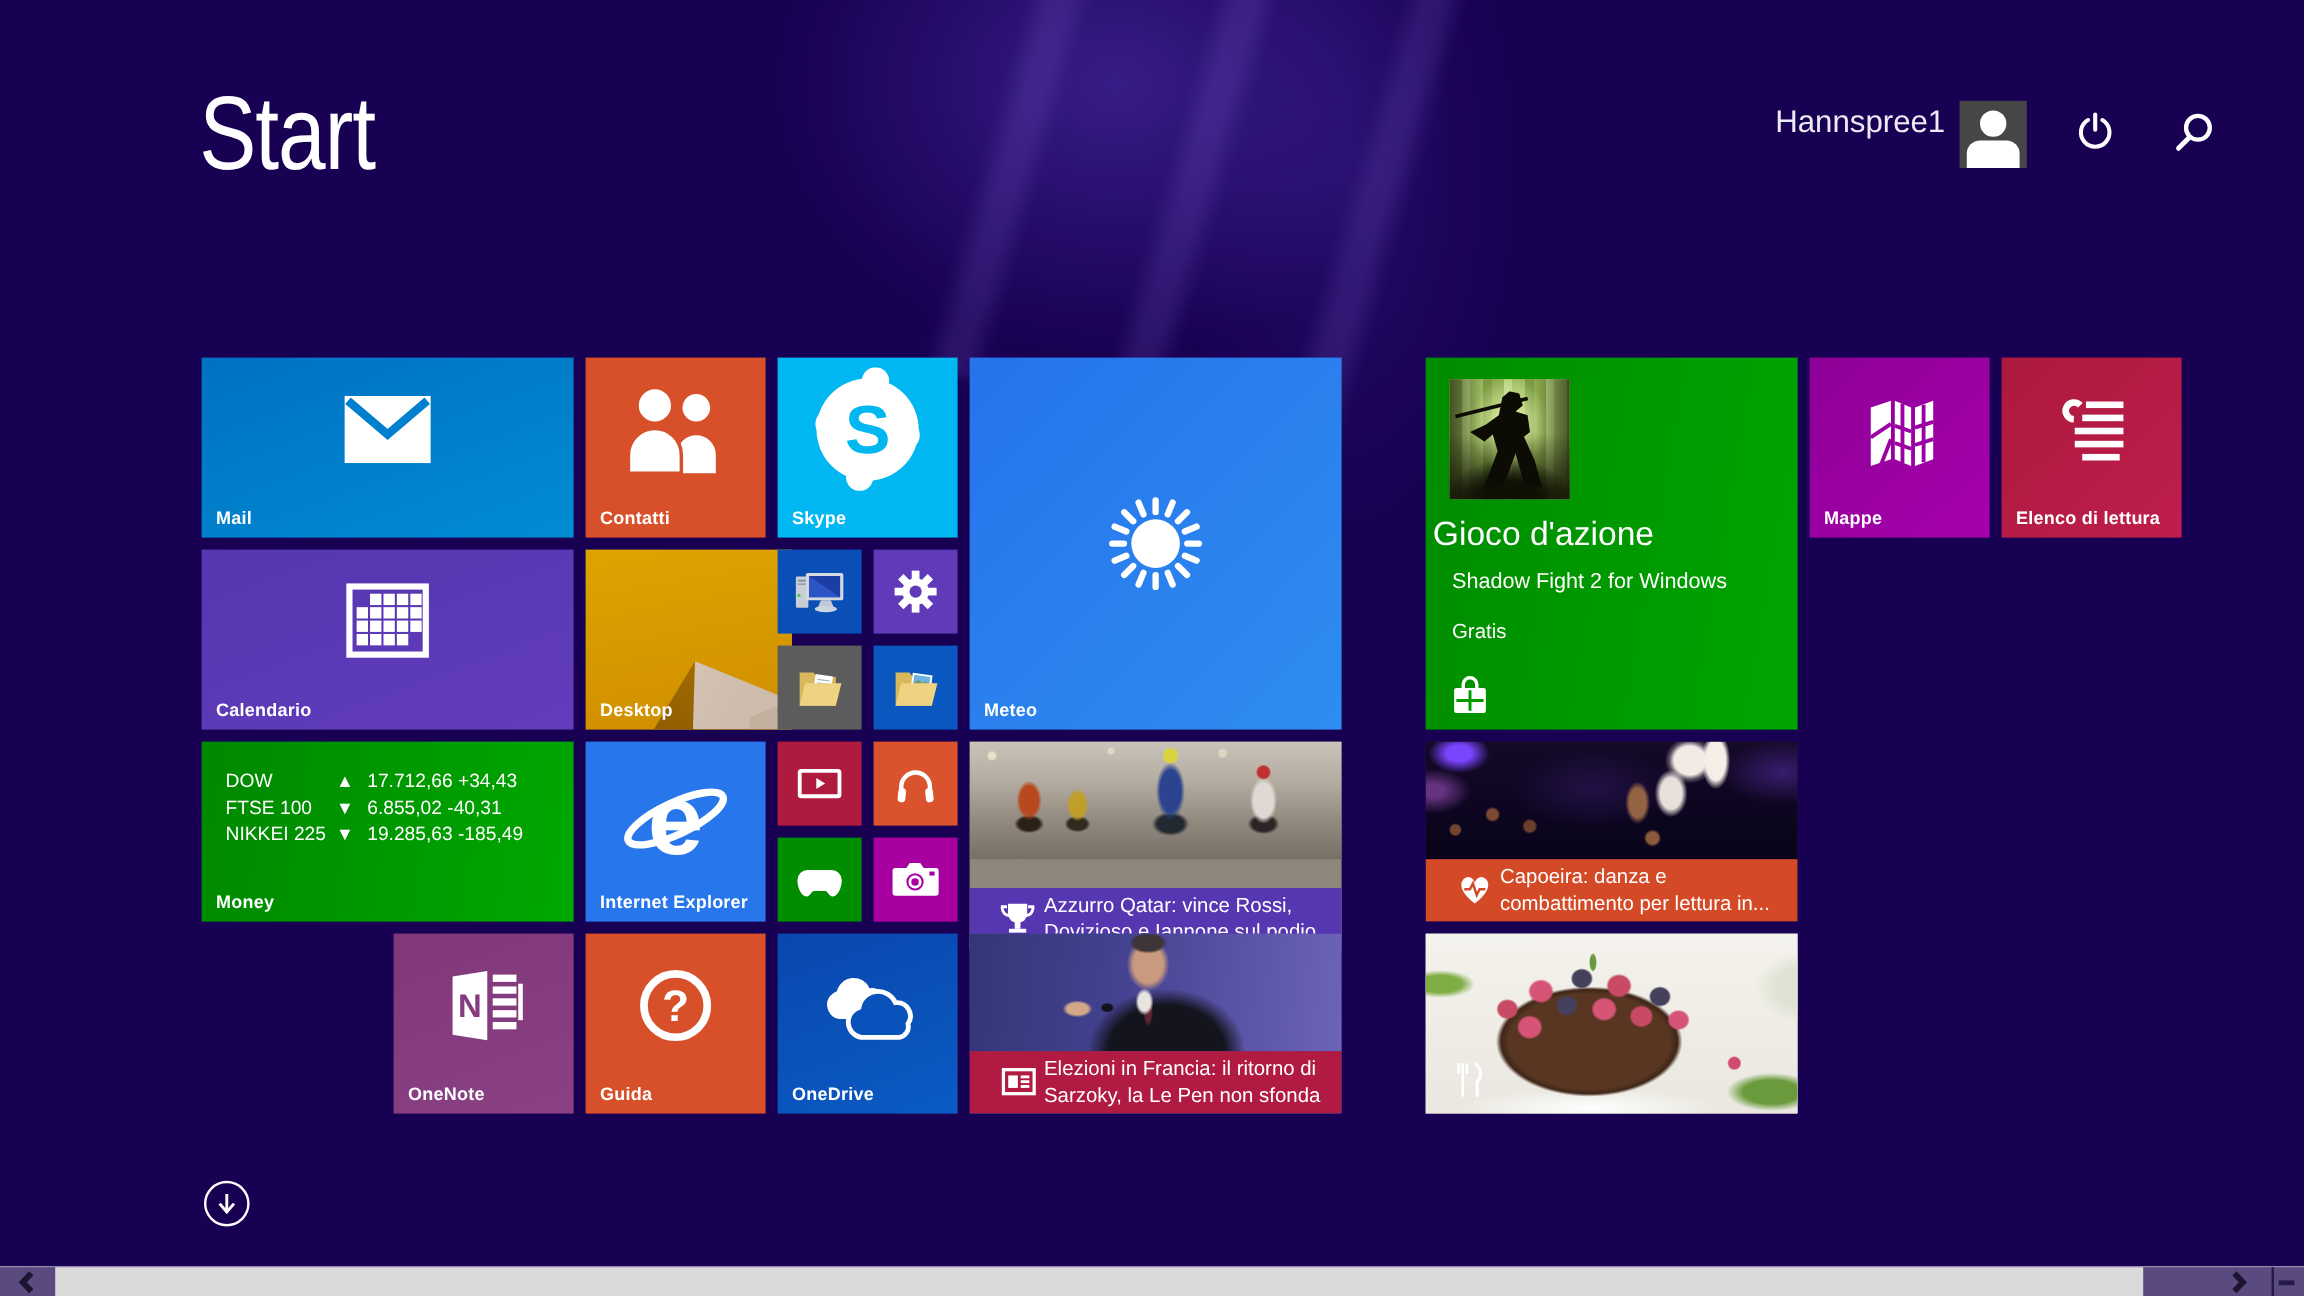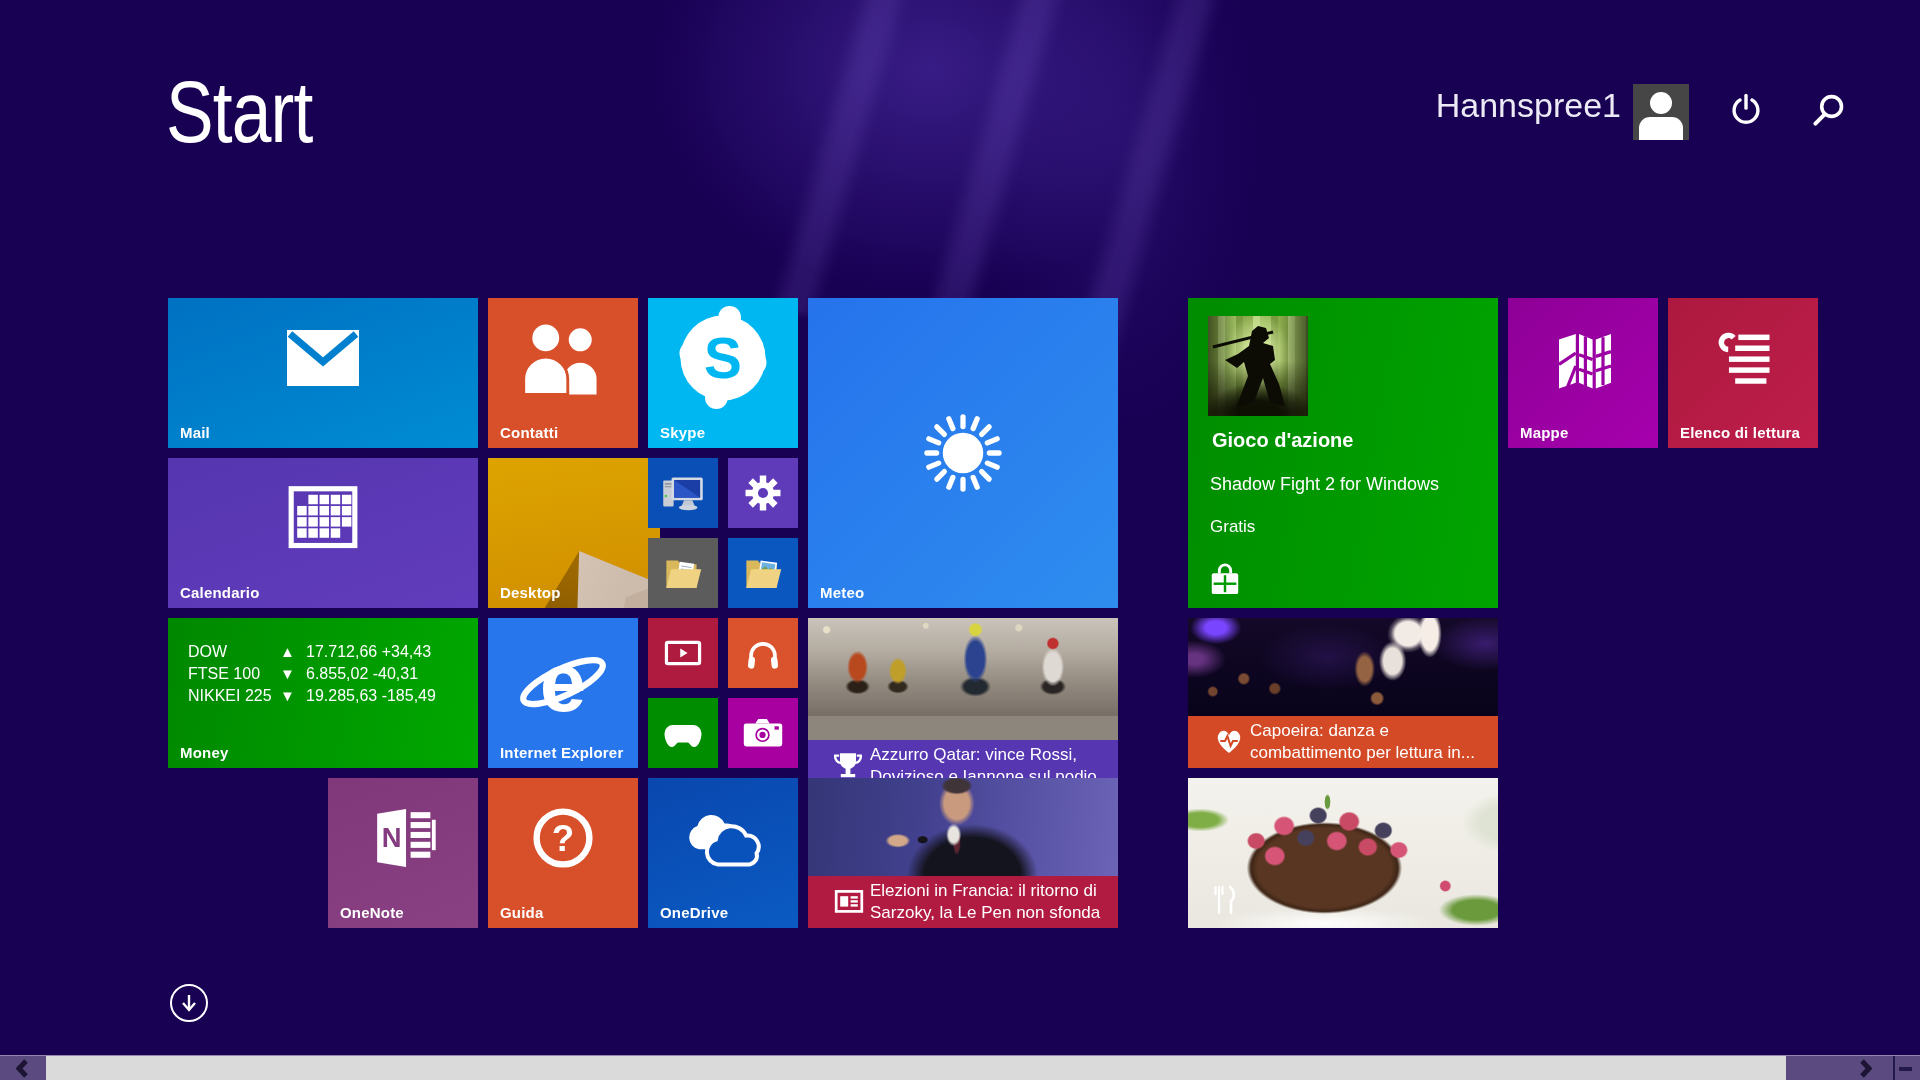--- a/index.html
+++ b/index.html
@@ -7,21 +7,21 @@
     font-family:"Liberation Sans",sans-serif;color:#fff;
     background:
       radial-gradient(400px 320px at 930px 70px, rgba(95,62,195,.45), rgba(95,62,195,0) 70%),
       radial-gradient(200px 420px at 1120px 140px, rgba(80,50,175,.22), rgba(80,50,175,0) 70%),
       #180053;}
   .streak{position:absolute;pointer-events:none}
   .s1{left:780px;top:-60px;width:420px;height:420px;transform:rotate(16deg);
       background:repeating-linear-gradient(90deg, transparent 0 40px, rgba(160,130,240,.14) 58px 74px, transparent 92px 150px);
       filter:blur(3px)}
   .title{position:absolute;left:166px;top:64px;font-size:87px;font-weight:200;line-height:1.1;letter-spacing:-1px;transform:scaleX(.82);transform-origin:left top}
-  .user-name{position:absolute;top:86px;right:299px;font-size:34px;font-weight:300;color:#eceaf4;white-space:nowrap}
+  .user-name{position:absolute;top:86px;right:299px;font-size:26px;font-weight:300;color:#eceaf4;white-space:nowrap}
   .avatar{position:absolute;left:1633px;top:84px;width:56px;height:56px;background:#464646;overflow:hidden}
   .avatar .head{position:absolute;left:17px;top:8px;width:22px;height:22px;border-radius:50%;background:#fff}
   .avatar .body{position:absolute;left:6px;top:33px;width:44px;height:30px;border-radius:11px 11px 0 0;background:#fff}
   .glyph-btn{position:absolute;background:transparent;border:0;padding:0}
   .tile{position:absolute;overflow:hidden}
   .icon{position:absolute;left:50%;top:40%;transform:translate(-50%,-50%)}
   .lbl{position:absolute;left:12px;bottom:7px;font-size:15px;font-weight:700;letter-spacing:.2px;color:#fff}
   .photo{position:absolute;left:0;top:0;right:0;height:98px}
   .band{position:absolute;left:0;bottom:0;right:0;height:52px}
   .band .bicon{position:absolute;left:24px;top:9px}
@@ -36,21 +36,21 @@
     background:
       radial-gradient(70px 40px at 50% 97%, rgba(12,14,3,.95) 30%, rgba(12,14,3,0) 75%),
       linear-gradient(180deg, rgba(0,0,0,0) 45%, rgba(22,24,5,.85) 95%),
       linear-gradient(90deg, rgba(18,22,6,.6), rgba(18,22,6,0) 28%, rgba(18,22,6,0) 72%, rgba(18,22,6,.6)),
       radial-gradient(42px 50px at 50% 38%, rgba(225,240,170,.9) 20%, rgba(225,240,170,0) 80%),
       repeating-linear-gradient(90deg,#8aaa4c 0 10px,#b8d480 10px 17px,#9cbc60 17px 28px,#7a9a42 28px 35px),
       #a4c465}
   .ninja{position:absolute;inset:0;background:#0c0c04;
     clip-path:polygon(50% 10%,58% 12%,61% 22%,55% 27%,65% 30%,67% 44%,62% 48%,71% 68%,77% 90%,62% 87%,55% 62%,46% 86%,28% 92%,40% 60%,36% 46%,29% 52%,17% 44%,30% 38%,41% 30%,44% 15%)}
   .sword{position:absolute;left:4px;top:22px;width:62px;height:3px;background:#0c0c04;transform:rotate(-14deg)}
-  .gtitle{position:absolute;left:24px;top:131px;font-size:20px;font-weight:700}
+  .gtitle{position:absolute;left:6px;top:131px;font-size:28px;font-weight:400}
   .gsub{position:absolute;left:22px;top:176px;font-size:18px;font-weight:300}
   .gprice{position:absolute;left:22px;top:219px;font-size:17px;font-weight:400}
   .gstore{position:absolute;left:20px;top:262px}
   
   .fold-sh{position:absolute;inset:0;background:linear-gradient(200deg,#c08300,#8a5a00);clip-path:polygon(53% 62%, 60% 100%, 33% 100%)}
   .fold-pp{position:absolute;inset:0;background:linear-gradient(115deg,#e6d8ca,#cdbbab 80%);clip-path:polygon(53% 62%, 100% 84%, 100% 100%, 52% 100%)}
   .fold-p2{position:absolute;inset:0;background:#c3af9d;clip-path:polygon(80% 93%, 100% 84%, 100% 100%, 79% 100%)}
   
   .qatar-photo{background:
       radial-gradient(14px 22px at 16% 50%, #b8491e 55%, rgba(184,73,30,0) 75%),

